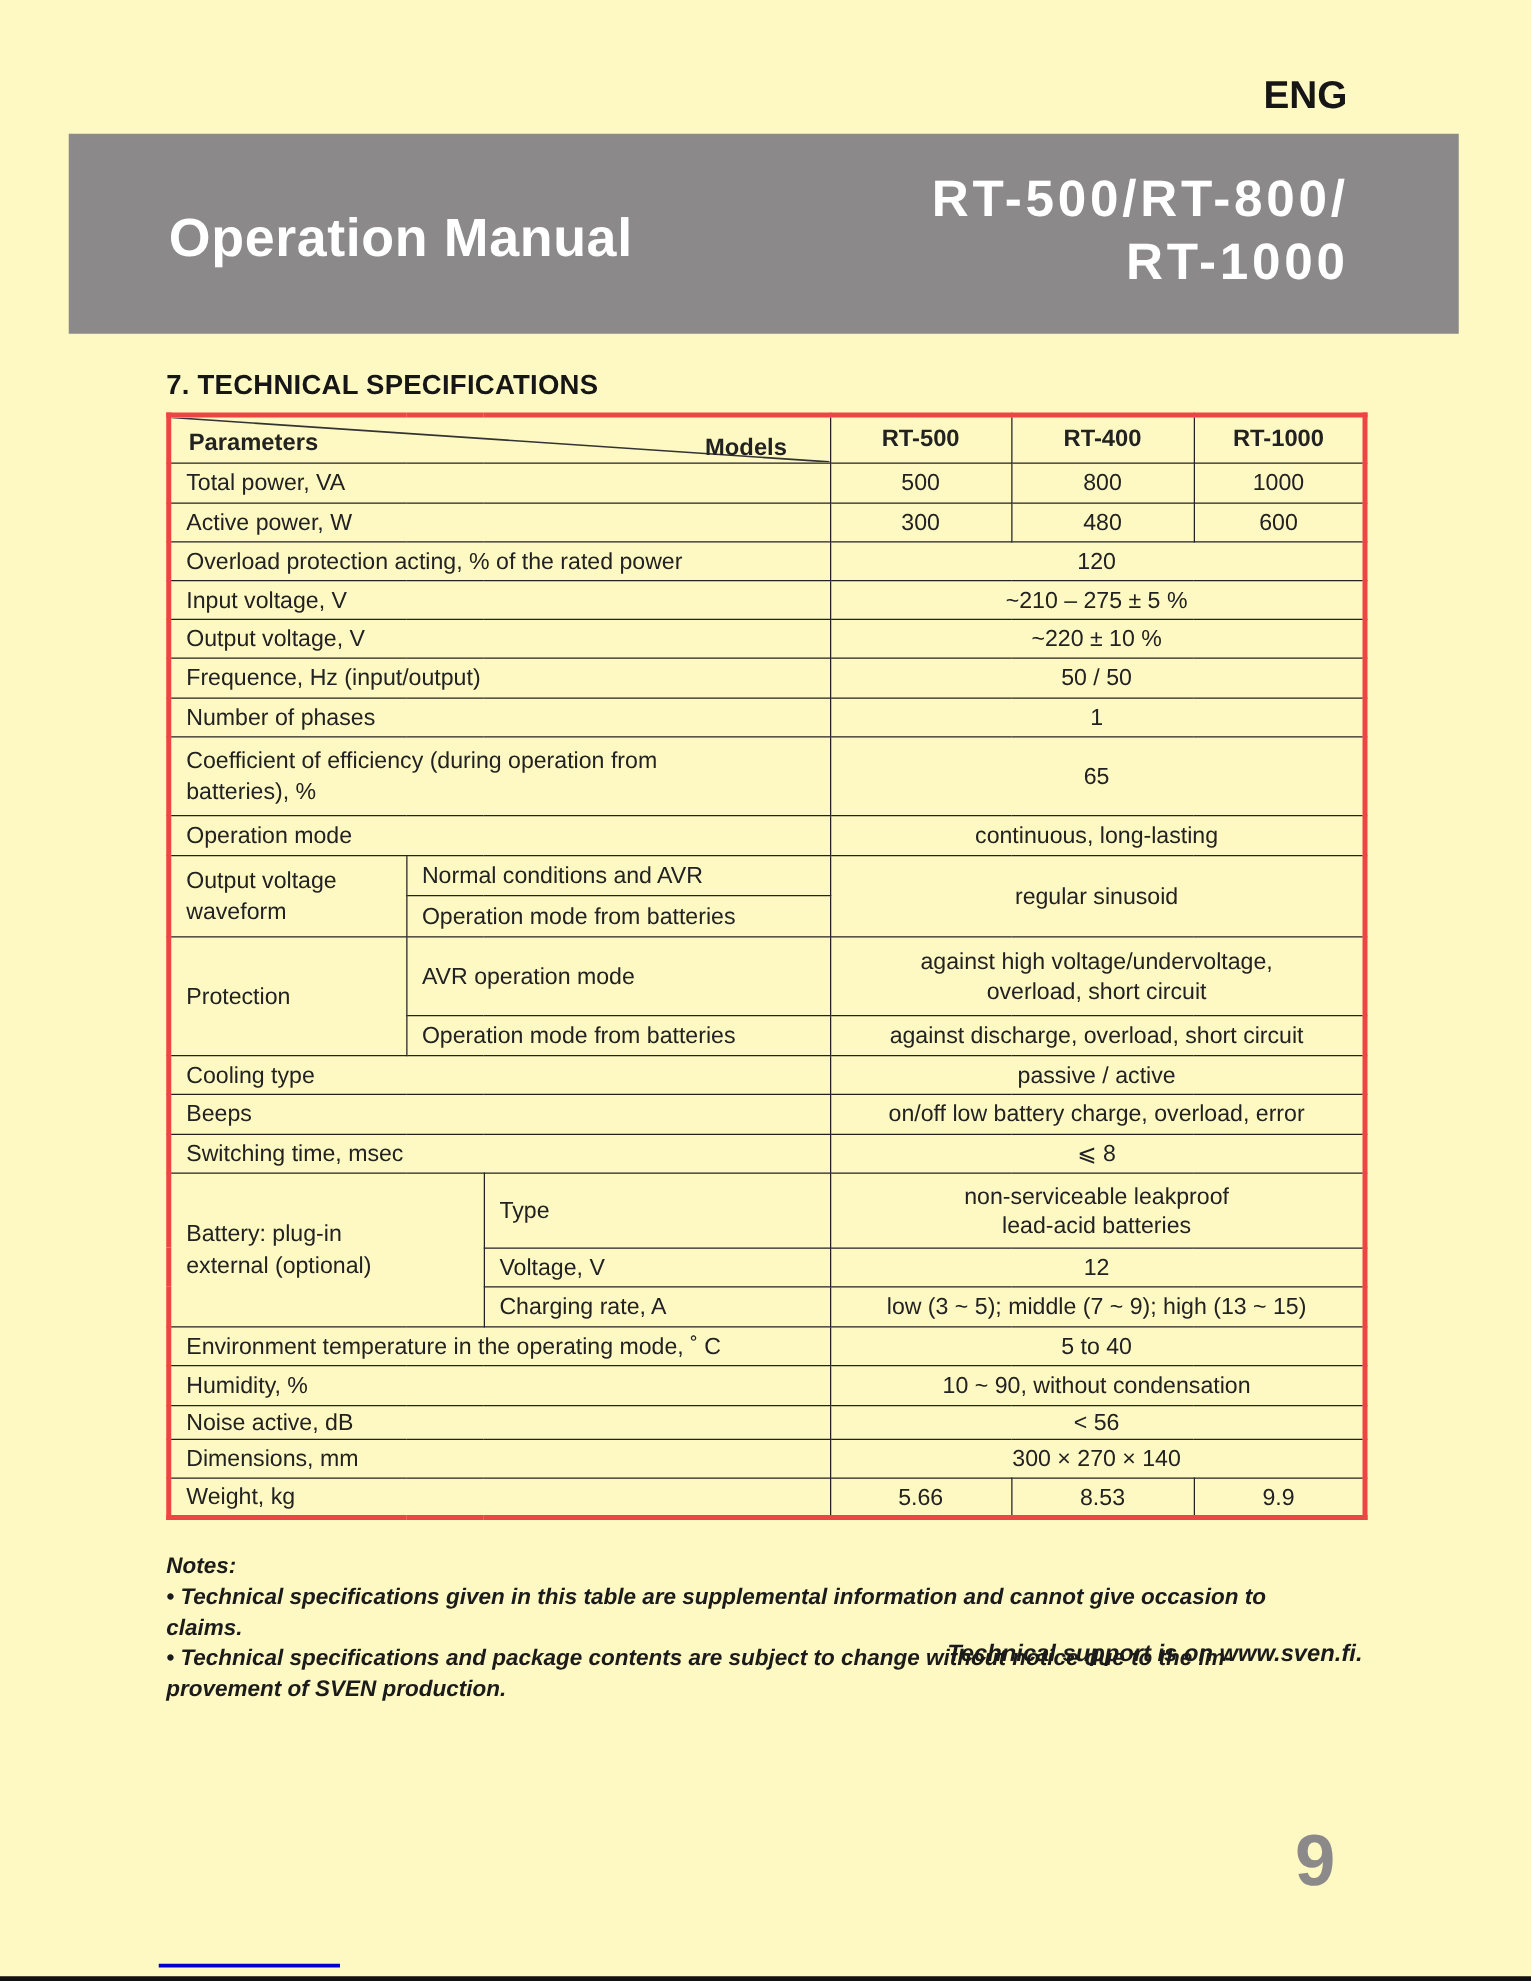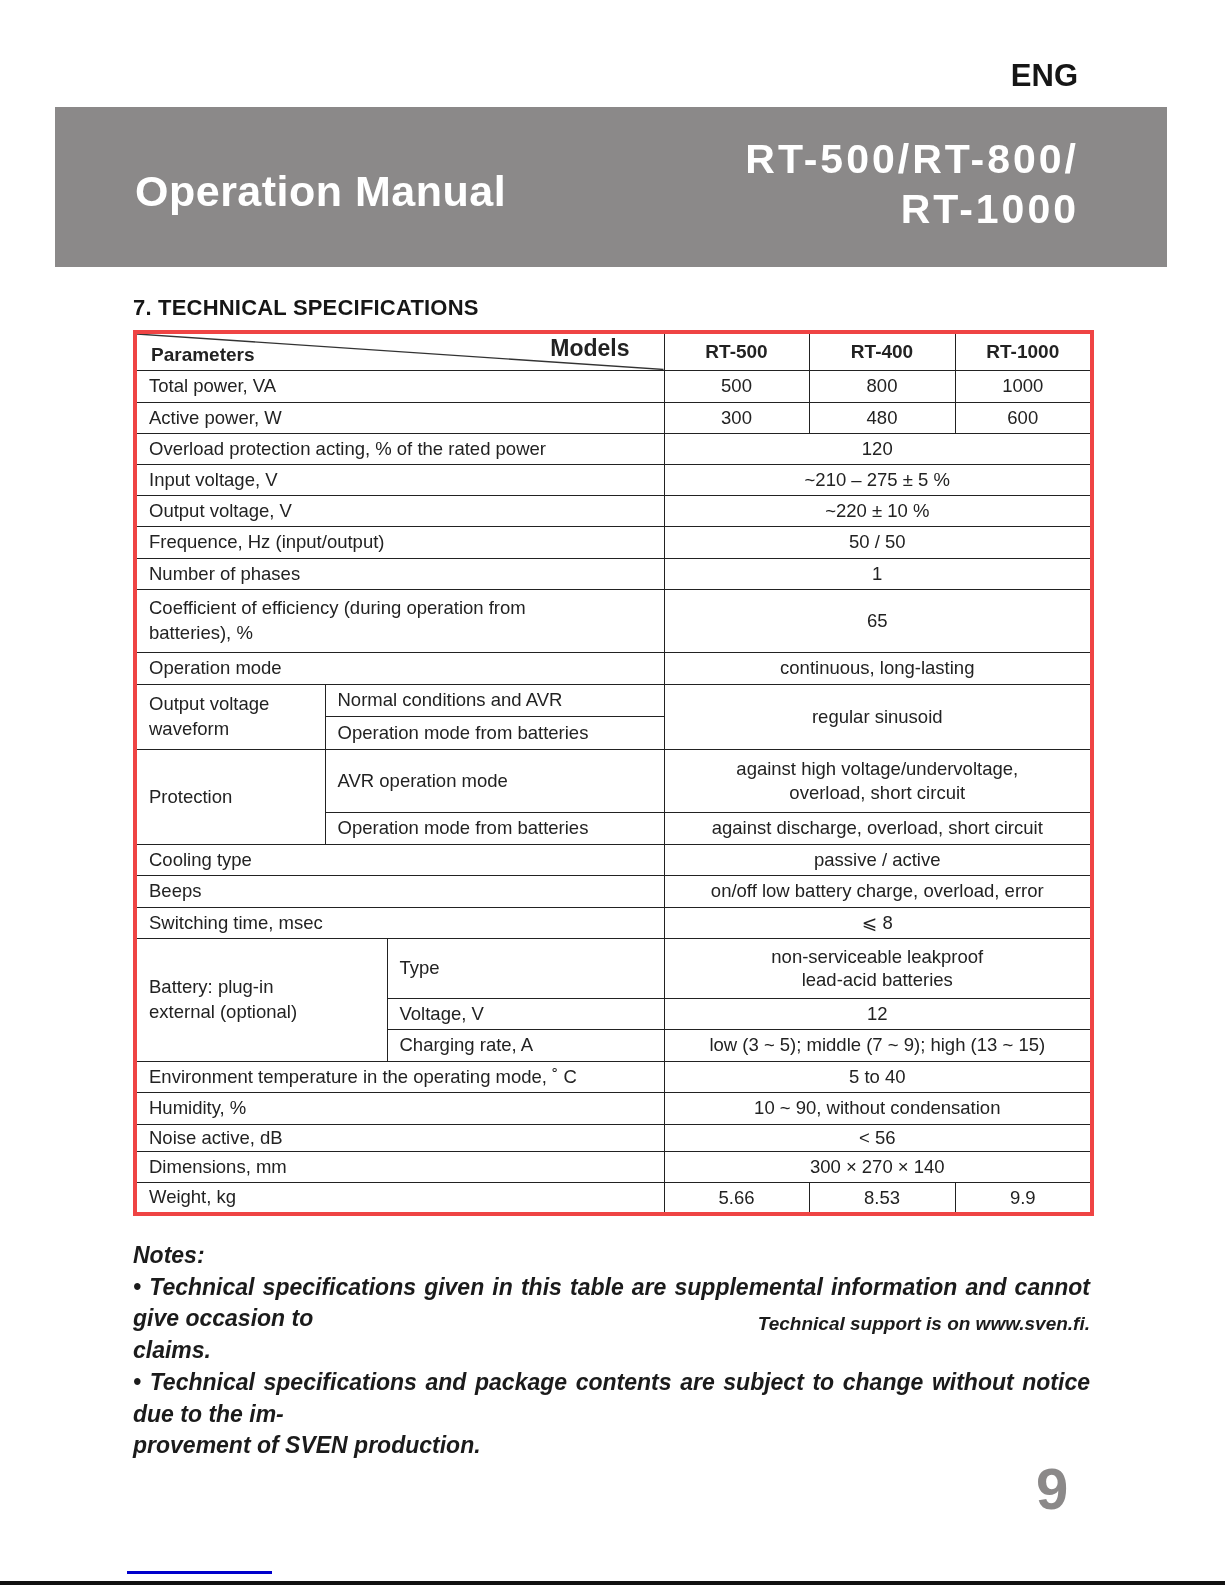--- a/index.html
+++ b/index.html
@@ -1,21 +1,21 @@
 <!DOCTYPE html>
 <html><head>
 <meta charset="utf-8">
 <style>
   * { margin: 0; padding: 0; box-sizing: border-box; }
   html, body { background: #e8e8e8; }
   .page {
     position: relative;
     width: 1225px;
     height: 1585px;
-    background: #ffffff;
+    background: #fef9c3;
     font-family: "Liberation Sans", "DejaVu Sans", sans-serif;
     color: #1c1c1c;
     overflow: hidden;
     margin: 0 auto;
   }
   .lang-label {
     position: absolute;
     top: 58px;
     right: 147px;
     font-size: 31px;
@@ -83,29 +83,29 @@
   td.vtop { vertical-align: top; padding-top: 5px; }
   td.grouplbl { white-space: pre-line; line-height: 1.3; }
   td.grouptop { vertical-align: top; padding-top: 13px; }
   td.headcell { position: relative; padding: 0; }
   .headcell svg { position: absolute; left: 0; top: 0; width: 100%; height: 100%; }
   .param-lbl {
     position: absolute; left: 14px; bottom: 4px;
     font-weight: bold; font-size: 19px;
   }
   .models-lbl {
-    position: absolute; right: 34px; top: 1px;
-    font-weight: bold; font-size: 23px;
+    position: absolute; right: 34px; top: 14px;
+    font-weight: bold; font-size: 19px;
   }
   .notes {
     position: absolute;
     left: 133px;
     top: 1240px;
     width: 957px;
-    font-size: 23px;
+    font-size: 18px;
     font-weight: bold;
     font-style: italic;
     color: #1b1b1b;
     line-height: 1.38;
   }
   .notes .note-item { white-space: pre-line; text-align: justify; }
   .support-text {
     position: absolute;
     left: 133px;
     top: 1313px;

